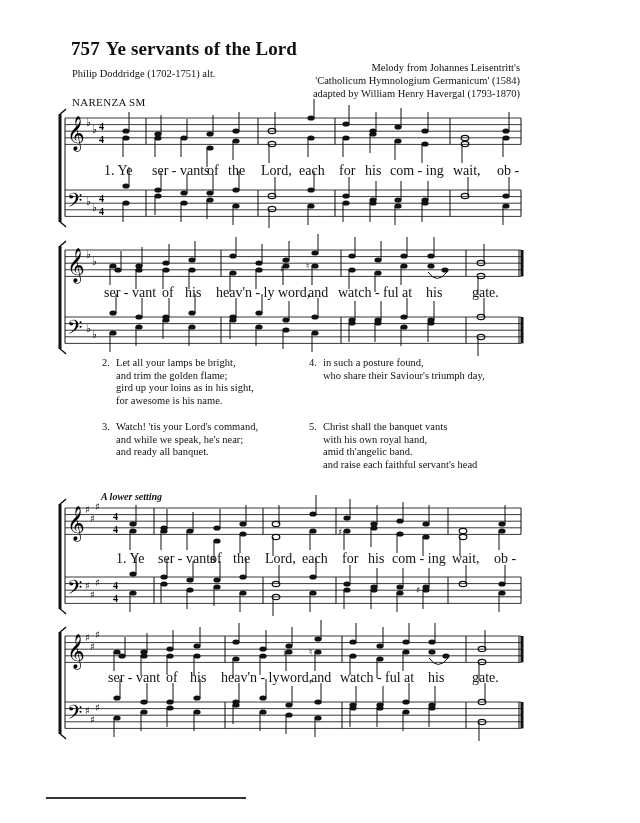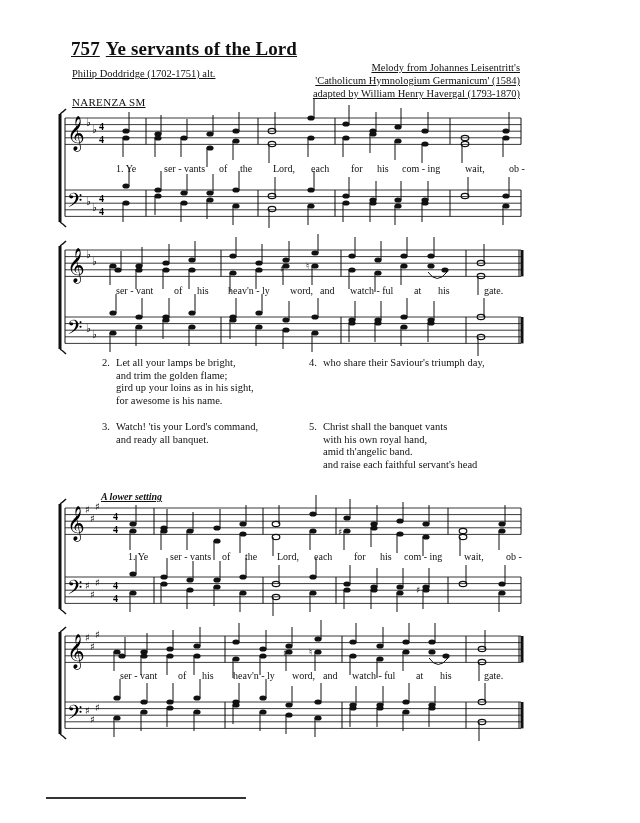--- a/index.html
+++ b/index.html
@@ -1,25 +1,25 @@
 <!DOCTYPE html>
 <html><head>
 <meta charset="utf-8">
 <style>
   html, body { margin:0; padding:0; background:#ffffff; }
   body { width:640px; height:823px; position:relative; overflow:hidden;
          font-family:"Liberation Serif","DejaVu Serif",serif; color:#111; }
-  .abs { position:absolute;text-decoration:underline; }
+  .abs { position:absolute; }
   .hymn-title { left:71px; top:38px; font-size:19px; font-weight:bold; letter-spacing:0.1px; white-space:nowrap; }
   .hymn-title .num { margin-right:6px; }
   .author { left:72px; top:68px; font-size:10.5px; }
   .melody { right:120px; top:61px; font-size:10.5px; text-align:right; line-height:13px; }
   .tune { left:72px; top:96px; font-size:11px; letter-spacing:0.3px; }
   .lower-setting { left:61px; top:491px; font-size:10px; font-style:italic; font-weight:bold;margin-left:40px; }
-  .lyric-line { position:absolute; font-size:10px; white-space:nowrap;margin-left:12px; }
+  .lyric-line { position:absolute; font-size:14px; white-space:nowrap; }
   .verses { left:102px; top:357px; font-size:10.5px; line-height:12.6px; }
   .verse { position:absolute; width:220px; }
   .verse .vn { position:absolute; left:0; }
   .verse .vl { padding-left:14px; }
   svg.music { position:absolute; left:0; top:0; }
   .footer-rule { left:46px; top:797px; width:200px; height:2px; background:#333; }
 </style>
 </head>
 <body>
 
@@ -672,24 +672,26 @@
   <div class="verse" style="left:0;top:0">
     <span class="vn">2.</span>
     <div class="vl">Let all your lamps be bright,</div>
     <div class="vl">and trim the golden flame;</div>
     <div class="vl">gird up your loins as in his sight,</div>
     <div class="vl">for awesome is his name.</div>
   </div>
   <div class="verse" style="left:0;top:64px">
     <span class="vn">3.</span>
     <div class="vl">Watch! 'tis your Lord's command,</div>
+    <div class="vl">and while we speak, he's near;</div>
     <div class="vl">and ready all banquet.</div>
   </div>
   <div class="verse" style="left:207px;top:0">
     <span class="vn">4.</span>
+    <div class="vl">in such a posture found,</div>
     <div class="vl">who share their Saviour's triumph day,</div>
   </div>
   <div class="verse" style="left:207px;top:64px">
     <span class="vn">5.</span>
     <div class="vl">Christ shall the banquet vants</div>
     <div class="vl">with his own royal hand,</div>
     <div class="vl">amid th'angelic band.</div>
     <div class="vl">and raise each faithful servant's head</div>
   </div>
 </div>

